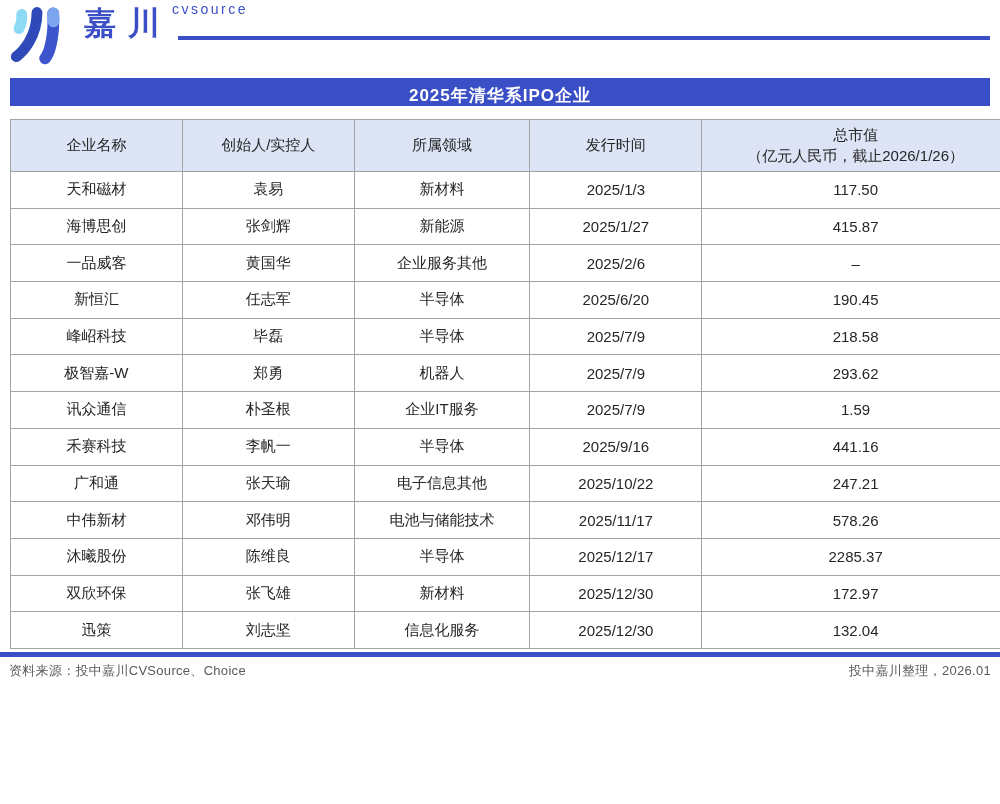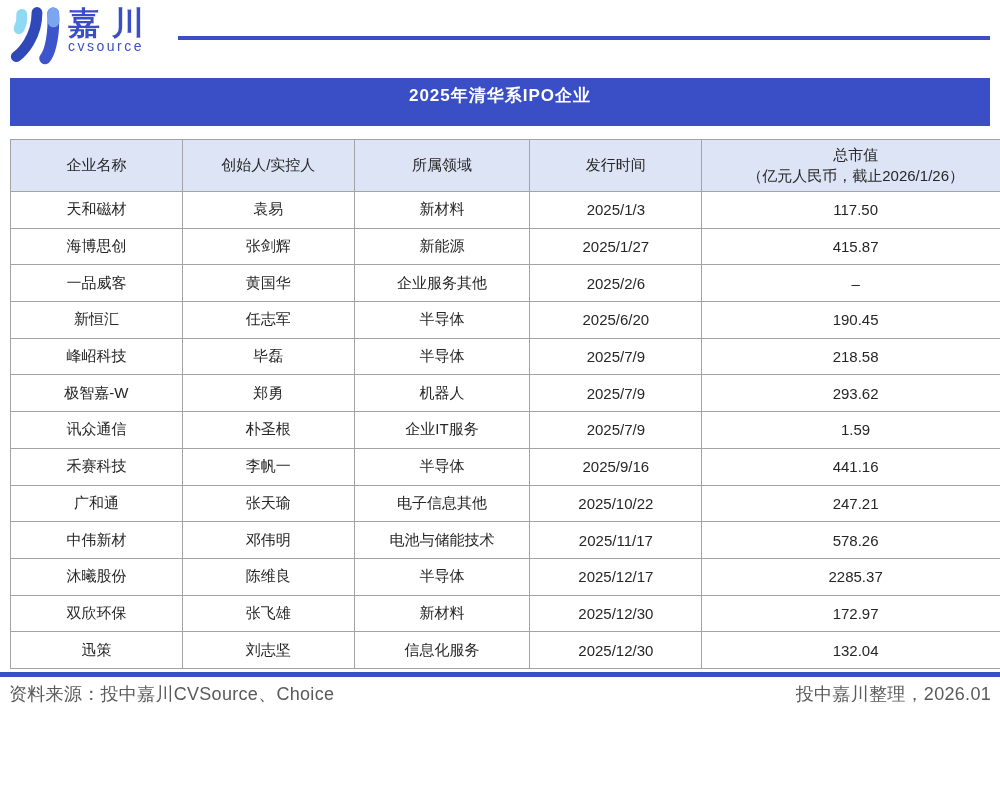--- a/index.html
+++ b/index.html
@@ -12,44 +12,44 @@
   }
   *{box-sizing:border-box;}
   html,body{margin:0;padding:0;}
   body{
     width:1000px;height:804px;background:#ffffff;position:relative;overflow:hidden;
     font-family:"Liberation Sans","DejaVu Sans",sans-serif;
   }
   .brand-row{position:relative;height:78px;}
   .logo{position:absolute;left:10px;top:5px;display:flex;align-items:flex-start;}
   .logo-mark{width:54px;height:60px;flex:0 0 auto;}
-  .logo-text-col{display:flex;flex-direction:column;margin-left:4px;}
+  .logo-text-col{display:flex;flex-direction:row;margin-left:20px;}
   .logo-cn{font-size:32px;font-weight:bold;color:var(--accent);letter-spacing:12px;line-height:1.15;white-space:nowrap;}
   .logo-en{font-size:14px;font-weight:normal;color:var(--accent);letter-spacing:2.5px;margin-top:-4px;}
   .top-rule{position:absolute;left:178px;right:10px;top:36px;height:4px;background:var(--accent);}
   .title-bar{
-    margin:0 10px;height:48px;background:var(--accent);color:#ffffff;text-align:center;
+    margin:0 10px;height:28px;background:var(--accent);color:#ffffff;text-align:center;
     line-height:36px;font-size:17px;font-weight:bold;letter-spacing:1px;
   }
   .data-table{
     width:1000px;margin:13px 10px 0;border-collapse:collapse;table-layout:fixed;
   }
   .data-table th,.data-table td{
     border:1px solid #a3a3a3;text-align:center;vertical-align:middle;
     color:#262626;font-size:15px;padding:0 2px;overflow:hidden;white-space:nowrap;
   }
   .data-table th{
     background:var(--header-bg);height:52px;font-weight:normal;line-height:1.35;white-space:normal;
   }
   .data-table td{height:36.7px;}
   .mc-line{display:block;}
   .bottom-rule{margin-top:3px;height:5px;background:var(--accent);width:100%;}
   .footer{
     display:flex;justify-content:space-between;align-items:flex-start;
-    padding:5px 9px 0 9px;font-size:18px;color:#5a5a5a;letter-spacing:0.3px;
+    padding:5px 9px 0 9px;font-size:13px;color:#5a5a5a;letter-spacing:0.3px;
   }
 </style>
 </head>
 <body>
 
 <div class="brand-row">
   <div class="logo">
     <svg class="logo-mark" viewBox="0 0 60 64" aria-hidden="true">
       <path d="M13 9 Q14 17 10 25" fill="none" style="stroke:var(--light-cyan,#8ed9f4)" stroke-width="12" stroke-linecap="round"></path>
       <path d="M30 7 Q30 25 21 40 Q15 50 7 56" fill="none" style="stroke:var(--mid-blue,#2f4ab8)" stroke-width="12" stroke-linecap="round"></path>

